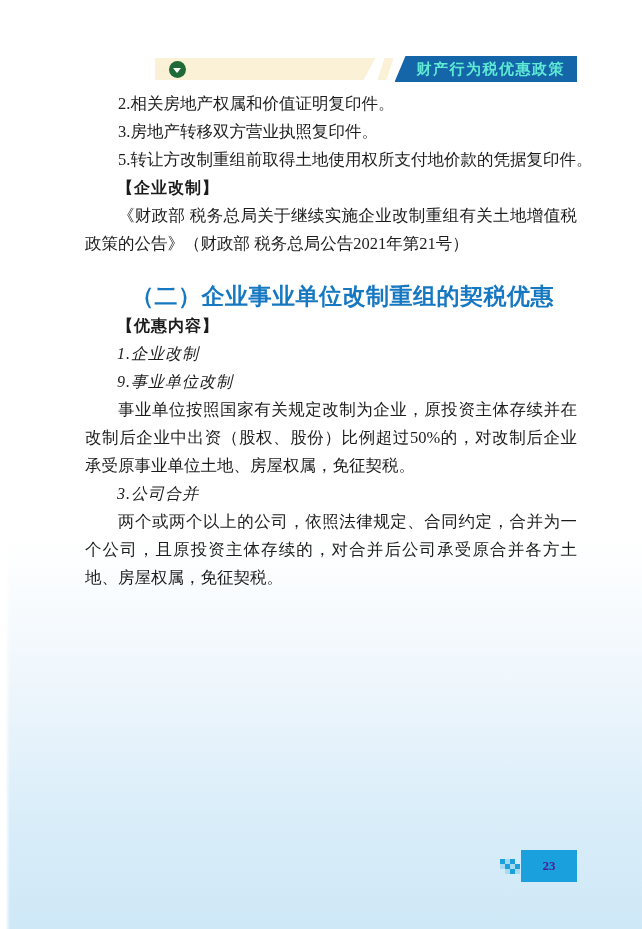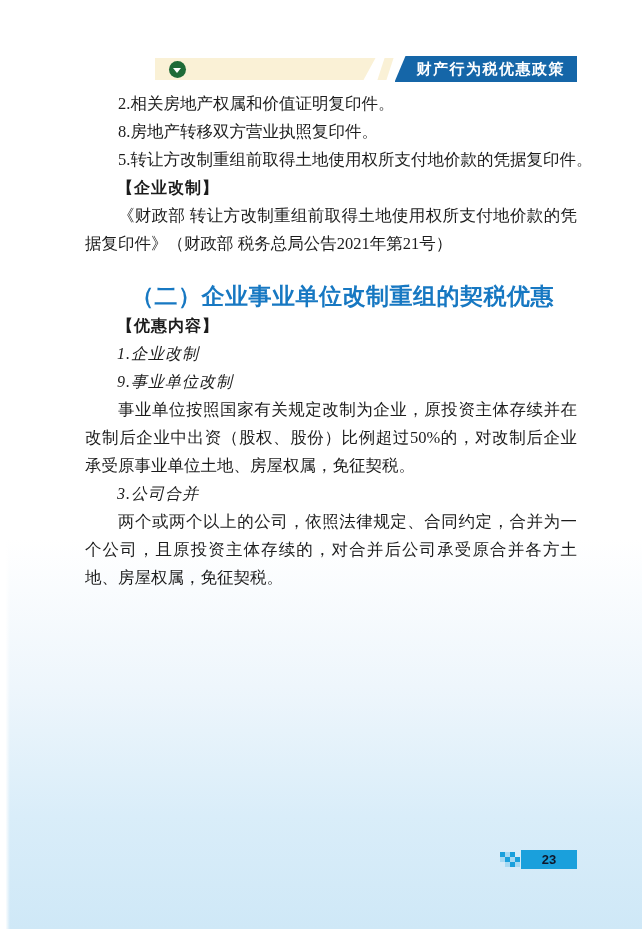--- a/index.html
+++ b/index.html
@@ -36,21 +36,21 @@
     border-left:4.5px solid transparent; border-right:4.5px solid transparent;
     border-top:5px solid #ffffff;
   }
   .header-slash {
     flex:0 0 auto; width:9px; height:22px; background:#FAF1D6;
     transform:skewX(-18deg); margin:0 5px;
   }
   .header-tab {
     flex:0 0 auto; height:26px; background:#1566A8;
     clip-path:polygon(11px 0,100% 0,100% 100%,0 100%);
-    color:#ffffff; font-family:"Liberation Sans","DejaVu Sans",sans-serif;
+    color:#5eead4; font-family:"Liberation Sans","DejaVu Sans",sans-serif;
     font-weight:bold; font-size:15px; letter-spacing:1.5px;
     display:flex; align-items:center; padding:0 12px 0 22px;
   }
   
   .doc-body {
     position:absolute; left:85px; top:90px; width:492px;
     font-size:16.5px; line-height:28px; color:#1c1c1c;
   }
   .blk { text-align:justify; }
   .blk-list-line { text-indent:2em; white-space:nowrap; text-align:left; }
@@ -74,22 +74,22 @@
   .footer {
     position:absolute; top:850px; right:65px;
     display:flex; align-items:center;
   }
   .mosaic {
     display:grid; grid-template-columns:repeat(4,5px);
     grid-auto-rows:5px; margin-right:1px;
   }
   .mosaic span { width:5px; height:5px; display:block; }
   .page-num-box {
-    width:56px; height:19px; background:#1AA0DC;
-    color:#0f172a; font-family:Liberation Sans, sans-serif;
+    width:56px; height:32px; background:#1AA0DC;
+    color:#4c1d95; font-family:Liberation Serif, serif;
     font-weight:bold; font-size:13px;
     display:flex; align-items:center; justify-content:center;
   }
 </style>
 </head>
 <body>
 
 <div class="page">
 
   <div class="page-edge"></div>
@@ -97,24 +97,24 @@
   <div class="header">
     <div class="header-cream">
       <div class="header-icon"></div>
     </div>
     <div class="header-slash"></div>
     <div class="header-tab">财产行为税优惠政策</div>
   </div>
 
   <div class="doc-body">
       <div class="blk blk-list-line">2.相关房地产权属和价值证明复印件。</div>
-      <div class="blk blk-list-line">8.房地产转移双方营业执照复印件。</div>
+      <div class="blk blk-list-line">3.房地产转移双方营业执照复印件。</div>
       <div class="blk blk-list-line">5.转让方改制重组前取得土地使用权所支付地价款的凭据复印件。</div>
       <div class="blk blk-label">【企业改制】</div>
-      <div class="blk blk-para">《财政部 转让方改制重组前取得土地使用权所支付地价款的凭据复印件》（财政部 税务总局公告2021年第21号）</div>
+      <div class="blk blk-para">《财政部 税务总局关于继续实施企业改制重组有关土地增值税政策的公告》（财政部 税务总局公告2021年第21号）</div>
       <div class="blk blk-heading-blue">（二）企业事业单位改制重组的契税优惠</div>
       <div class="blk blk-label">【优惠内容】</div>
       <div class="blk blk-kaiti">1.企业改制</div>
       <div class="blk blk-kaiti">9.事业单位改制</div>
       <div class="blk blk-para">事业单位按照国家有关规定改制为企业，原投资主体存续并在改制后企业中出资（股权、股份）比例超过50%的，对改制后企业承受原事业单位土地、房屋权属，免征契税。</div>
       <div class="blk blk-kaiti">3.公司合并</div>
       <div class="blk blk-para">两个或两个以上的公司，依照法律规定、合同约定，合并为一个公司，且原投资主体存续的，对合并后公司承受原合并各方土地、房屋权属，免征契税。</div>
     </div>
 
   <div class="footer">

